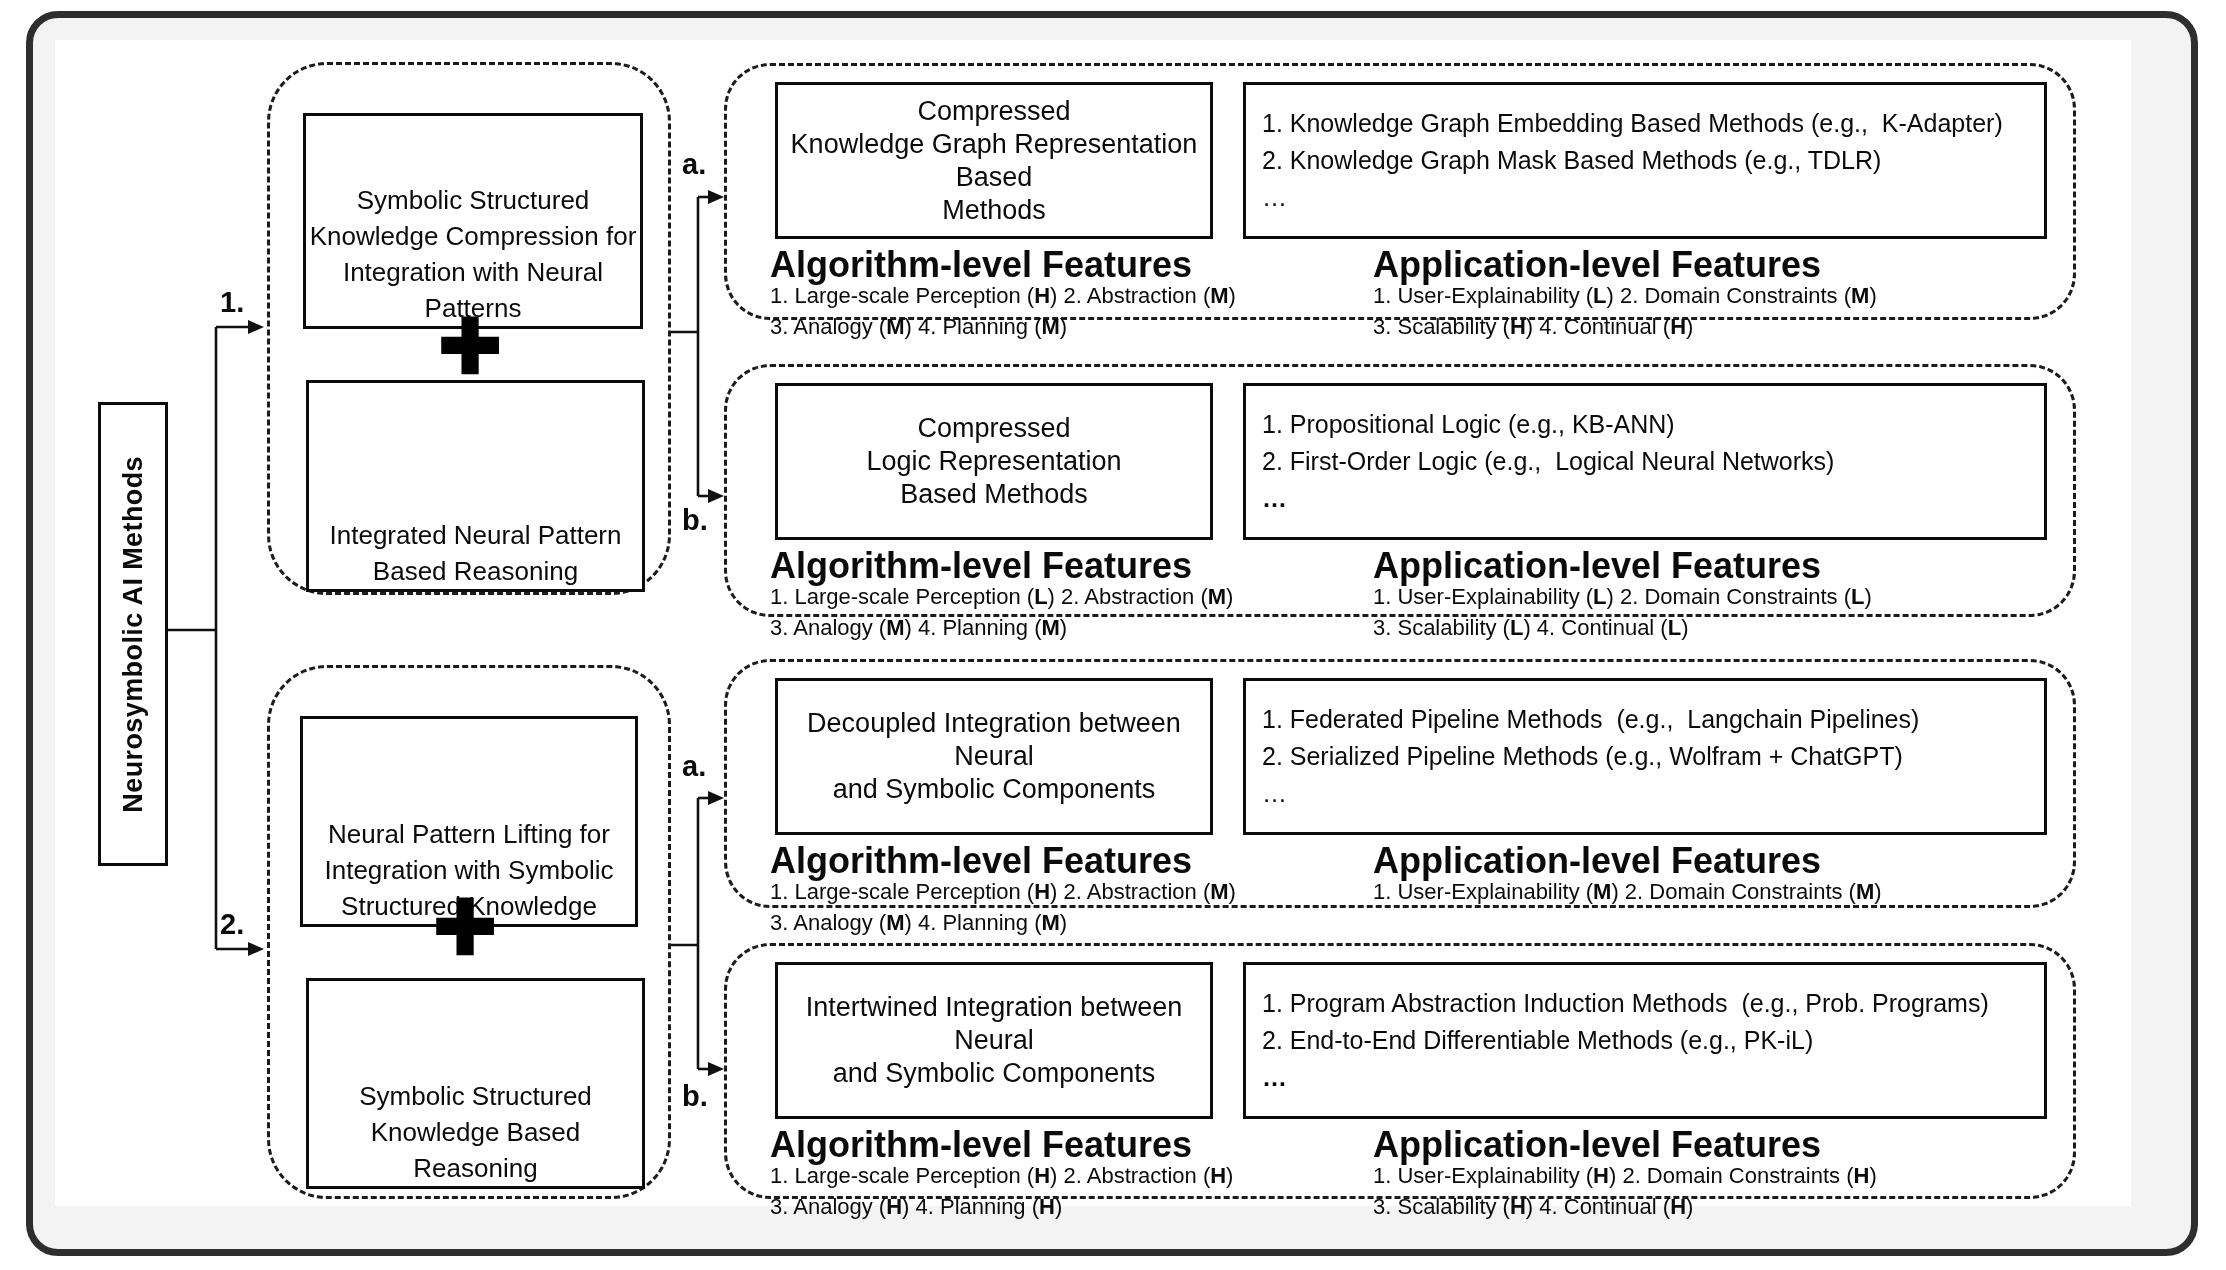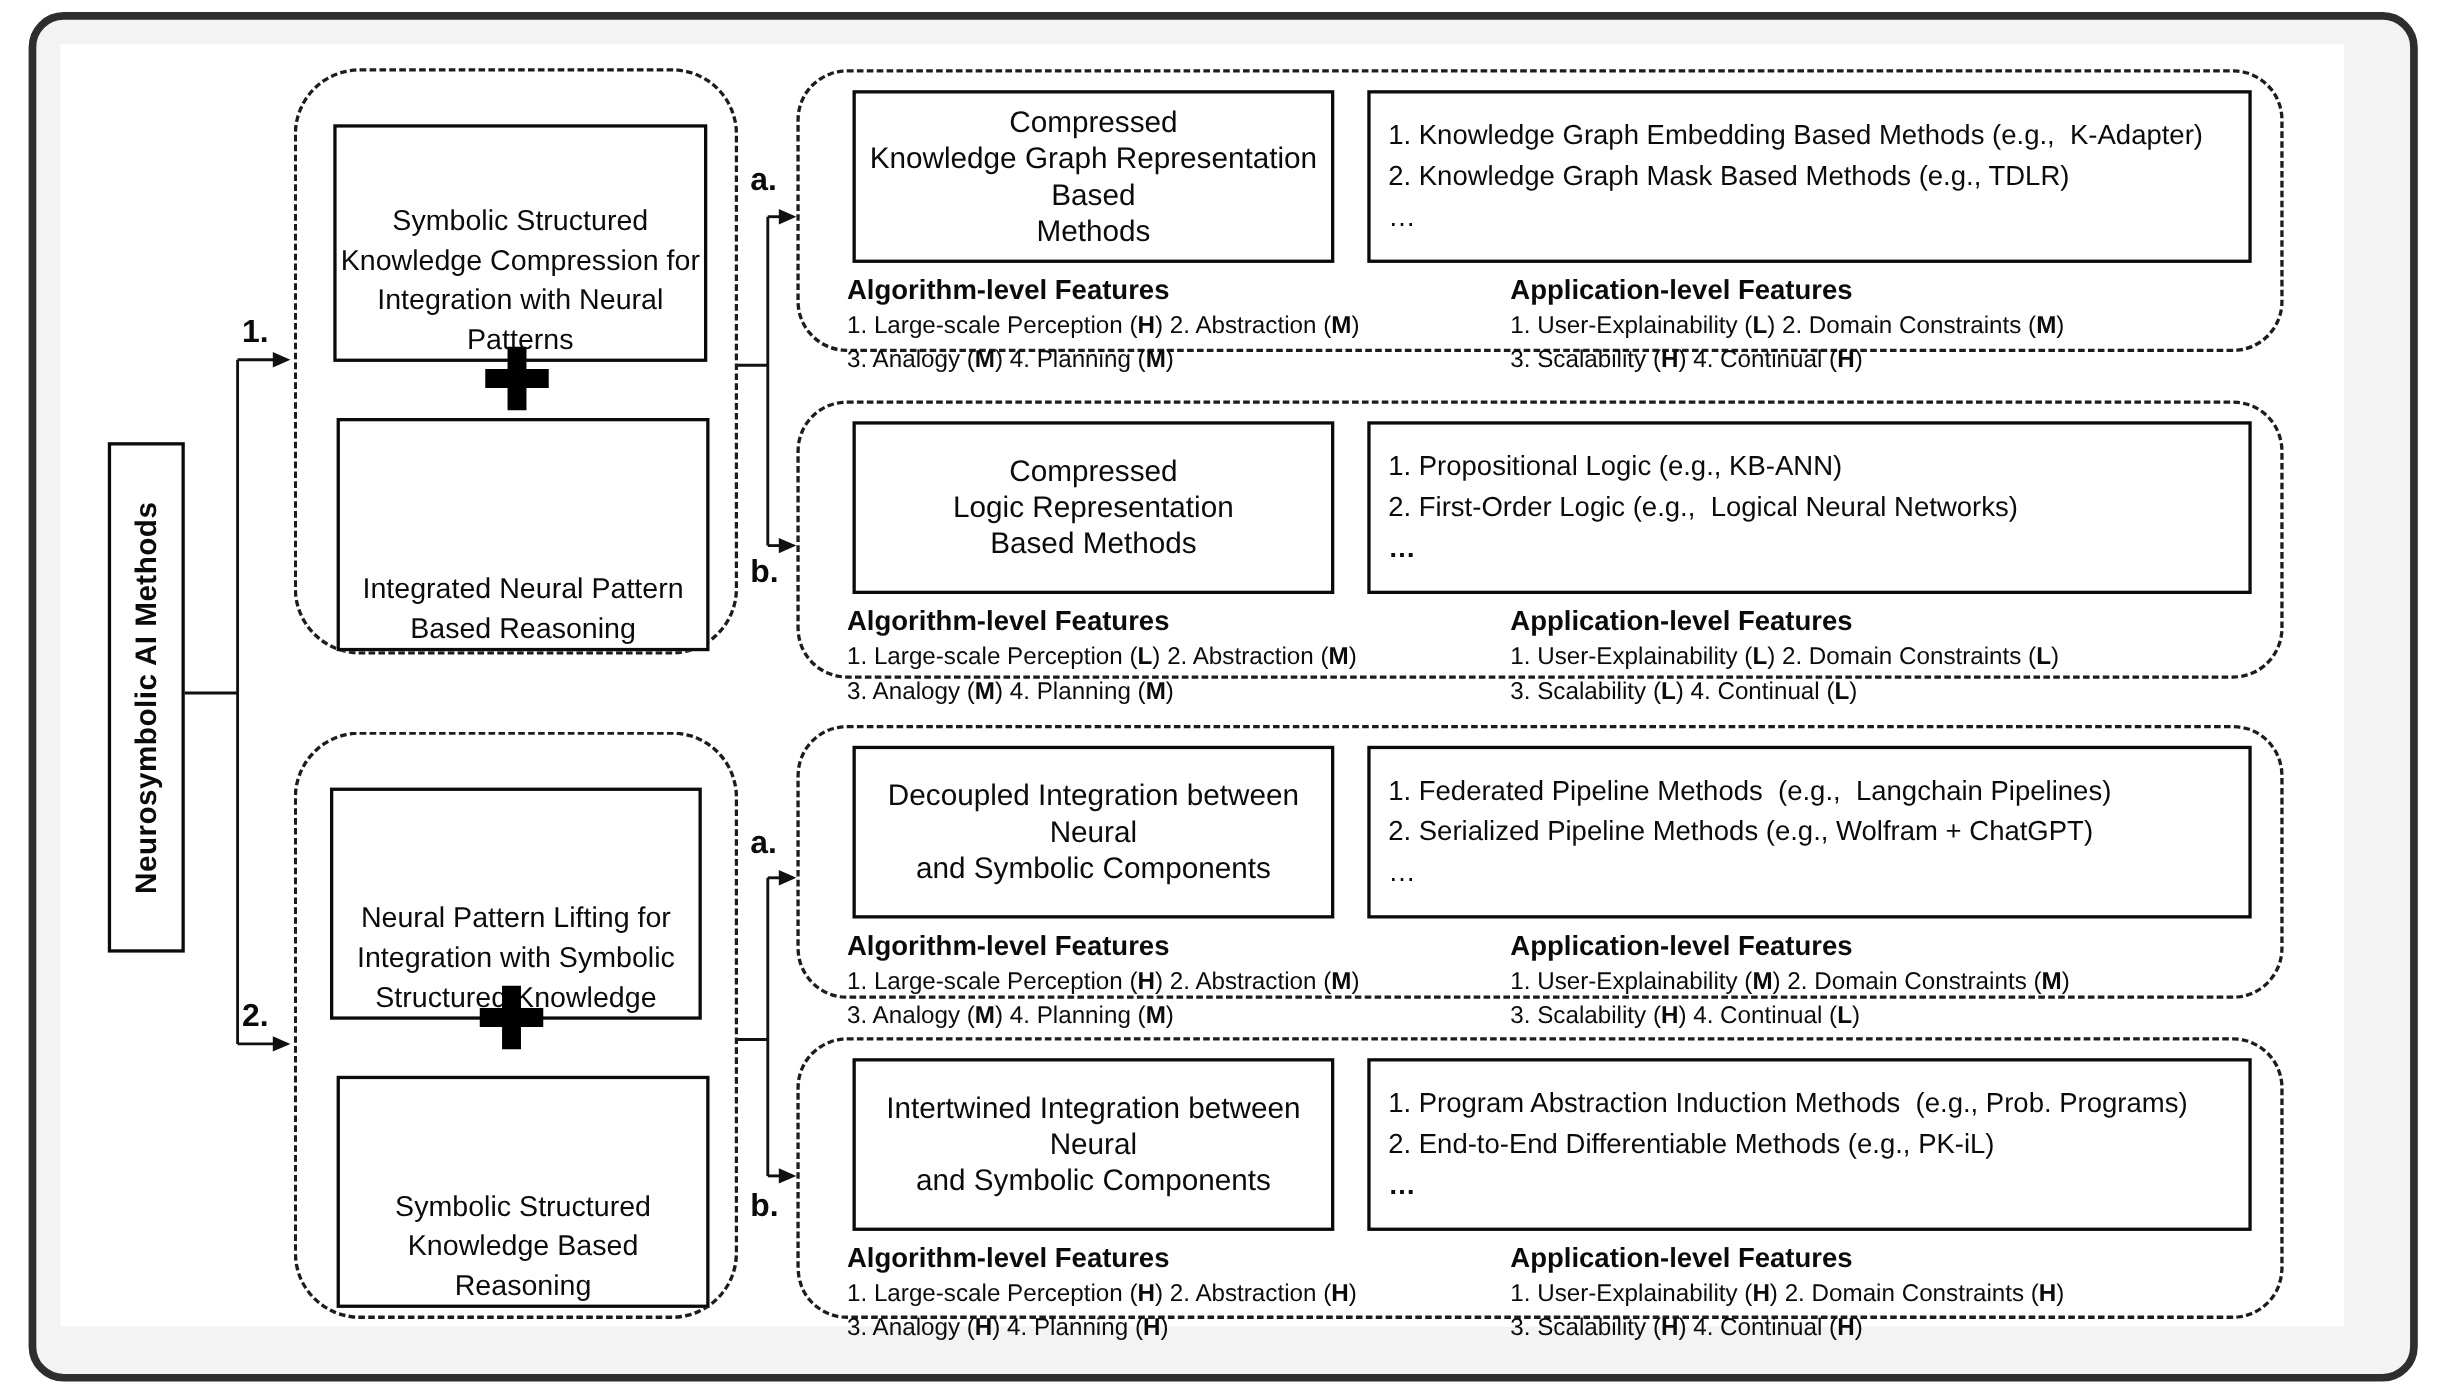--- a/index.html
+++ b/index.html
@@ -35,21 +35,21 @@
   .gtop{display:flex;gap:30px;padding:16px 26px 6px 48px;align-items:stretch;}
   .mtitle{width:438px;flex:none;border:3px solid #0b0b0b;background:#fff;display:flex;align-items:center;justify-content:center;
           text-align:center;font-size:27px;line-height:33px;box-sizing:border-box;}
   .mtitle span{white-space:pre-line;}
   .mitems{flex:1;border:3px solid #0b0b0b;background:#fff;padding:20px 16px;font-size:25px;line-height:37px;box-sizing:border-box;}
   .mitems span{white-space:pre;}
   .gfeat{display:flex;padding:4px 0 0 43px;}
   .fcol{box-sizing:border-box;}
   .fcol.alg{width:603px;flex:none;}
   .fcol.app{flex:1;}
-  .fhead{font-size:25px;font-weight:bold;line-height:31px;}
+  .fhead{font-size:36px;font-weight:bold;line-height:31px;}
   .fline{font-size:22px;line-height:31px;white-space:pre;}
 </style>
 </head>
 <body>
 
 <div class="frame">
   <div class="surface"></div>
 </div>
 
 <svg class="wires" viewBox="0 0 2226 1270">
@@ -185,21 +185,20 @@
   </div>
   <div class="gfeat">
     <div class="fcol alg">
       <div class="fhead">Algorithm-level Features</div>
       <div class="fline">1. Large-scale Perception (<b>H</b>) 2. Abstraction (<b>M</b>)</div>
       <div class="fline">3. Analogy (<b>M</b>) 4. Planning (<b>M</b>)</div>
     </div>
     <div class="fcol app">
       <div class="fhead">Application-level Features</div>
       <div class="fline">1. User-Explainability (<b>M</b>) 2. Domain Constraints (<b>M</b>)</div>
-      <div class="fline">3. Scalability (<b>H</b>) 4. Continual (<b>L</b>)</div>
     </div>
   </div>
 </div>
 
 <div class="rgroup" style="top:943px;height:256px;">
   <div class="gtop">
     <div class="mtitle">
       <span>Intertwined Integration between Neural
 and Symbolic Components</span>
     </div>

